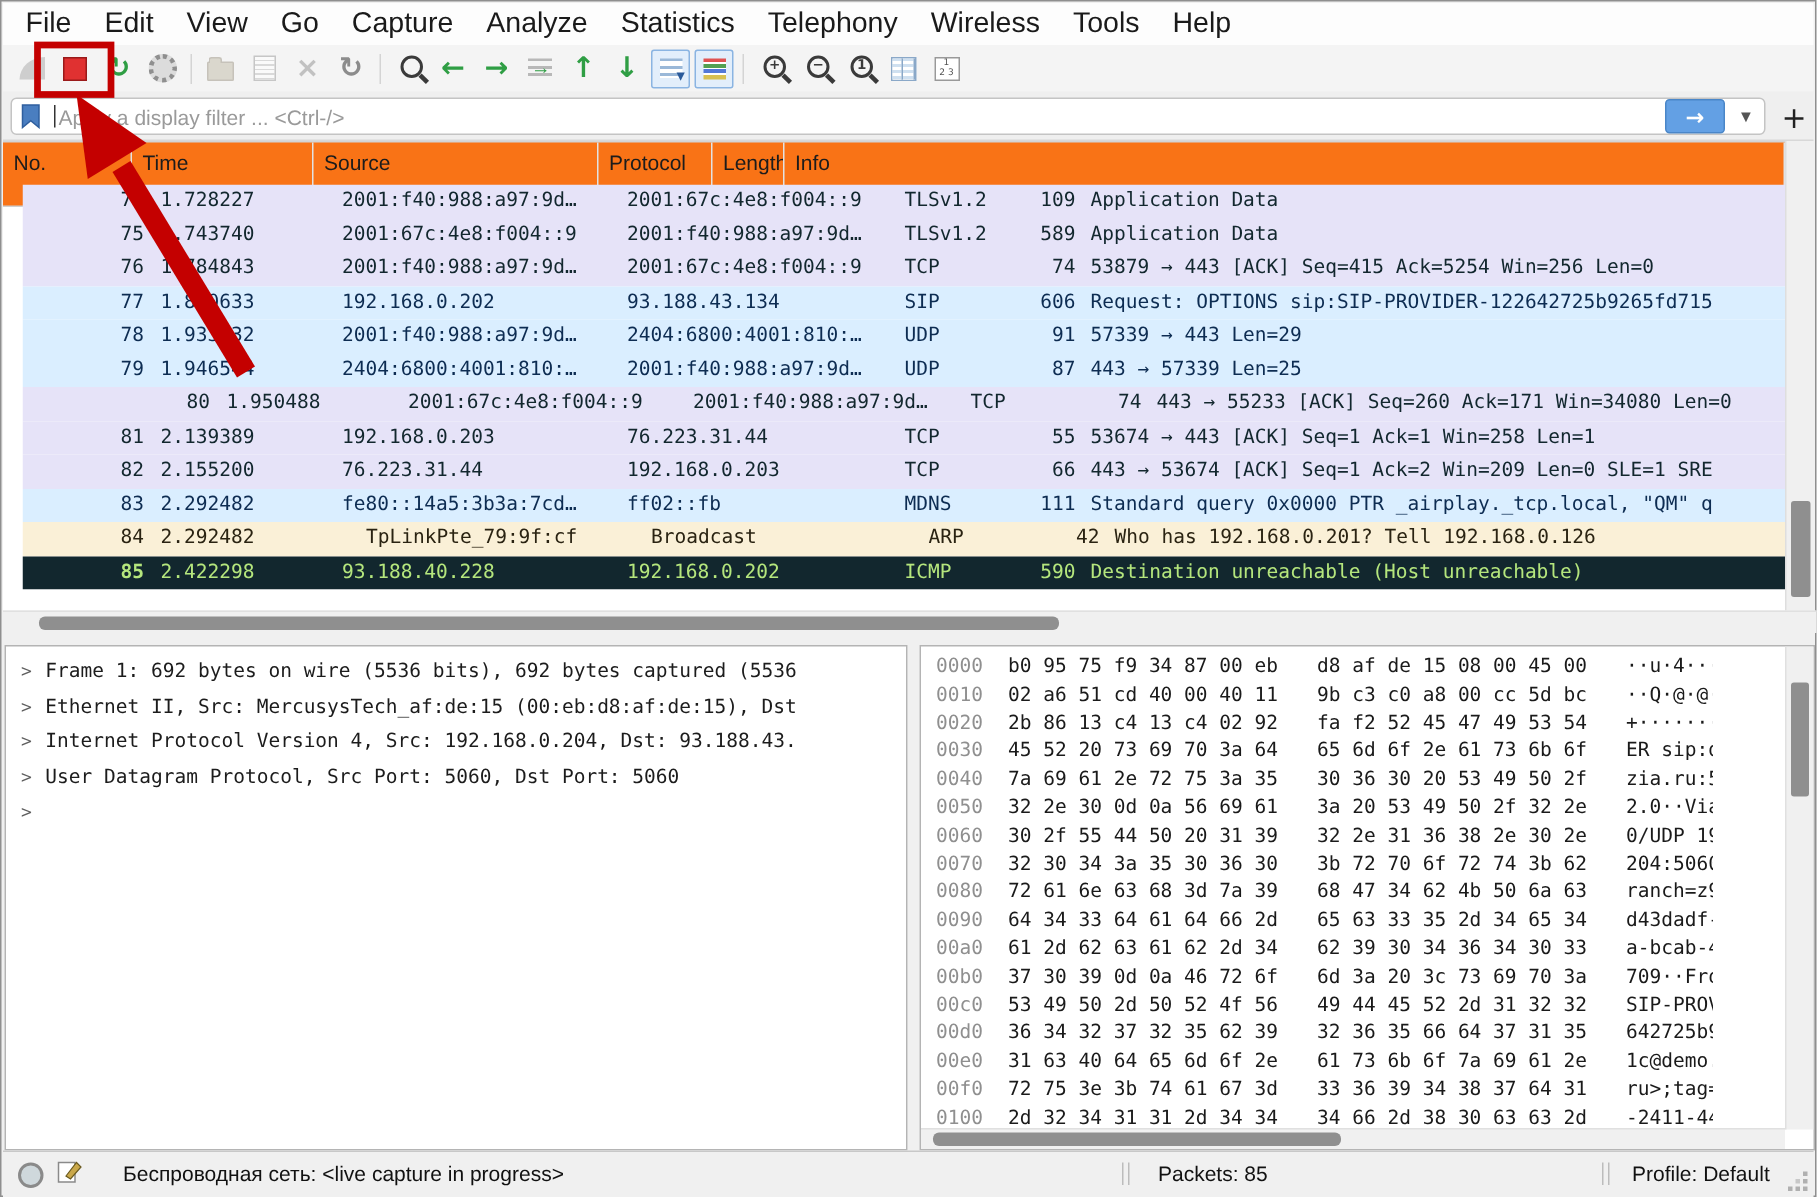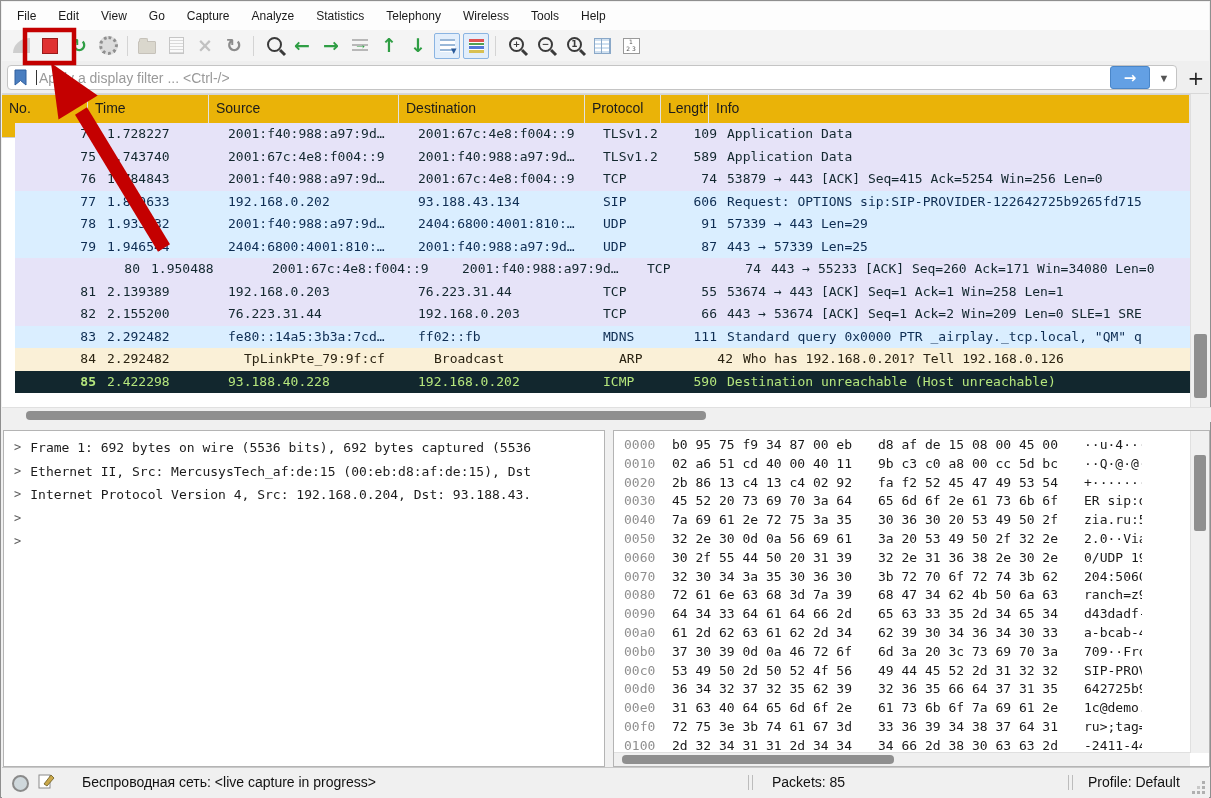--- a/index.html
+++ b/index.html
@@ -1,21 +1,21 @@
 <!DOCTYPE html>
 <html><head>
 <meta charset="utf-8">
 <style>
   html,body{margin:0;padding:0;width:1211px;height:798px;overflow:hidden;
     font-family:"Liberation Sans",sans-serif;background:#fff;}
   .window{position:absolute;inset:0;border:1px solid #8f8f8f;background:#f0f0f0;box-sizing:border-box;}
   
   .menubar{position:absolute;left:1px;top:1px;right:1px;height:28px;background:#fdfdfd;
     display:flex;align-items:center;padding-left:4px;}
-  .menu-item{padding:0 11px;font-size:12px;color:#1a1a1a;line-height:28px;cursor:default;}
+  .menu-item{padding:0 11px;font-size:19px;color:#1a1a1a;line-height:28px;cursor:default;}
   
   .toolbar{position:absolute;left:1px;top:29px;right:1px;height:31px;background:#f4f4f4;
     display:flex;align-items:center;padding-left:6px;gap:3px;}
   .tb-btn{width:26px;height:26px;display:flex;align-items:center;justify-content:center;box-sizing:border-box;}
   .tb-btn.toggled{background:#e2eefb;border:1px solid #8ab4e2;border-radius:2px;}
   .tb-sep{width:1px;height:20px;background:#d4d4d4;margin:0 3px;}
   .tb-glyph{font:bold 19px "DejaVu Sans",sans-serif;line-height:1;}
   .fin{width:17px;height:15px;background:#b4b4b4;border-radius:100% 0 0 0/100% 0 0 0;}
   .stop{width:14px;height:14px;background:#e03131;border:1px solid #9a1a1a;}
   .gear{width:13px;height:13px;border:3px dotted #8f8f8f;border-radius:50%;background:#dcdcdc;box-sizing:content-box;}
@@ -44,21 +44,21 @@
   .filter-input{flex:1;border:none;outline:none;background:transparent;font:14px "Liberation Sans",sans-serif;
     color:#555;padding-left:2px;}
   .filter-input::placeholder{color:#9a9a9a;}
   .apply-btn{width:38px;height:21px;border-radius:3px;background:#63a0e4;border:1px solid #4a86c8;
     display:flex;align-items:center;justify-content:center;color:#fff;font:bold 15px "DejaVu Sans",sans-serif;margin-right:4px;}
   .caret-btn{width:20px;text-align:center;color:#555;font-size:11px;margin-right:2px;}
   .plus-btn{position:absolute;left:1182px;top:4px;width:24px;height:25px;display:flex;align-items:center;
     justify-content:center;font:20px "DejaVu Sans",sans-serif;color:#222;}
   
   .plist-bg{position:absolute;left:1px;top:93px;width:1188px;height:313px;background:#fff;}
-  .plist-header{position:absolute;left:1px;top:93px;width:1188px;height:44px;background:#eab308;
+  .plist-header{position:absolute;left:1px;top:93px;width:1188px;height:44px;background:#f97316;
     border-top:1px solid #d4d4d4;border-bottom:1px solid #cfcfcf;display:flex;box-sizing:border-box;}
   .hcell{font-size:14px;color:#1c1c1c;line-height:27px;padding-left:7px;box-sizing:border-box;
     border-right:1px solid #e2e2e2;overflow:hidden;white-space:nowrap;}
   #packet-rows{position:absolute;left:14px;top:122px;width:1187px;height:270px;overflow:hidden;
     font:13px "DejaVu Sans Mono",monospace;}
   .prow{display:flex;height:22.5px;line-height:22.5px;}
   .pcell{overflow:hidden;white-space:pre;box-sizing:border-box;padding-left:6px;}
   .pcell.no,.pcell.length{text-align:right;padding-left:0;padding-right:5px;}
   .pcell.protocol,.pcell.info{padding-left:5px;}
   .c-lavender{background:#e6e3f8;color:#12272e;}
@@ -212,21 +212,20 @@
       <div class="caret-btn">▼</div>
     </div>
     <div class="plus-btn">+</div>
   </div>
 
   <div class="plist-bg"></div>
   <div class="plist-header" id="plist-header">
       <div class="hcell" style="width: 86px;">No.</div>
       <div class="hcell" style="width: 121px;">Time</div>
       <div class="hcell" style="width: 190px;">Source</div>
-      <div class="hcell" style="width: 186px;">Destination</div>
       <div class="hcell" style="width: 76px;">Protocol</div>
       <div class="hcell" style="width: 48px;">Length</div>
       <div class="hcell" style="flex: 1 1 0%;">Info</div>
     </div>
   <div id="packet-rows">
       <div class="prow c-lavender">
         <div class="pcell no" style="width: 86px;">74</div>
         <div class="pcell time" style="width: 121px;">1.728227</div>
         <div class="pcell source" style="width: 190px;">2001:f40:988:a97:9d…</div>
         <div class="pcell destination" style="width: 186px;">2001:67c:4e8:f004::9</div>
@@ -339,21 +338,21 @@
     <div class="thumb"></div>
   </div>
   <div class="plist-hscroll">
     <div class="thumb"></div>
   </div>
 
   <div class="details" id="details-rows">
       <div class="drow"><span class="chev">&gt;</span><span class="dtext">Frame 1: 692 bytes on wire (5536 bits), 692 bytes captured (5536</span></div>
       <div class="drow"><span class="chev">&gt;</span><span class="dtext">Ethernet II, Src: MercusysTech_af:de:15 (00:eb:d8:af:de:15), Dst</span></div>
       <div class="drow"><span class="chev">&gt;</span><span class="dtext">Internet Protocol Version 4, Src: 192.168.0.204, Dst: 93.188.43.</span></div>
-      <div class="drow"><span class="chev">&gt;</span></div>
+      <div class="drow"><span class="chev">&gt;</span><span class="dtext">User Datagram Protocol, Src Port: 5060, Dst Port: 5060</span></div>
       <div class="drow"><span class="chev">&gt;</span></div>
     </div>
 
   <div class="hexpane">
     <div id="hex-rows">
         <div class="hexrow"><span class="hoff">0000</span><span class="hb">b0 95 75 f9 34 87 00 eb</span><span class="hb2">d8 af de 15 08 00 45 00</span><span class="hascii">··u·4···</span></div>
         <div class="hexrow"><span class="hoff">0010</span><span class="hb">02 a6 51 cd 40 00 40 11</span><span class="hb2">9b c3 c0 a8 00 cc 5d bc</span><span class="hascii">··Q·@·@·</span></div>
         <div class="hexrow"><span class="hoff">0020</span><span class="hb">2b 86 13 c4 13 c4 02 92</span><span class="hb2">fa f2 52 45 47 49 53 54</span><span class="hascii">+·······</span></div>
         <div class="hexrow"><span class="hoff">0030</span><span class="hb">45 52 20 73 69 70 3a 64</span><span class="hb2">65 6d 6f 2e 61 73 6b 6f</span><span class="hascii">ER sip:d</span></div>
         <div class="hexrow"><span class="hoff">0040</span><span class="hb">7a 69 61 2e 72 75 3a 35</span><span class="hb2">30 36 30 20 53 49 50 2f</span><span class="hascii">zia.ru:5</span></div>

